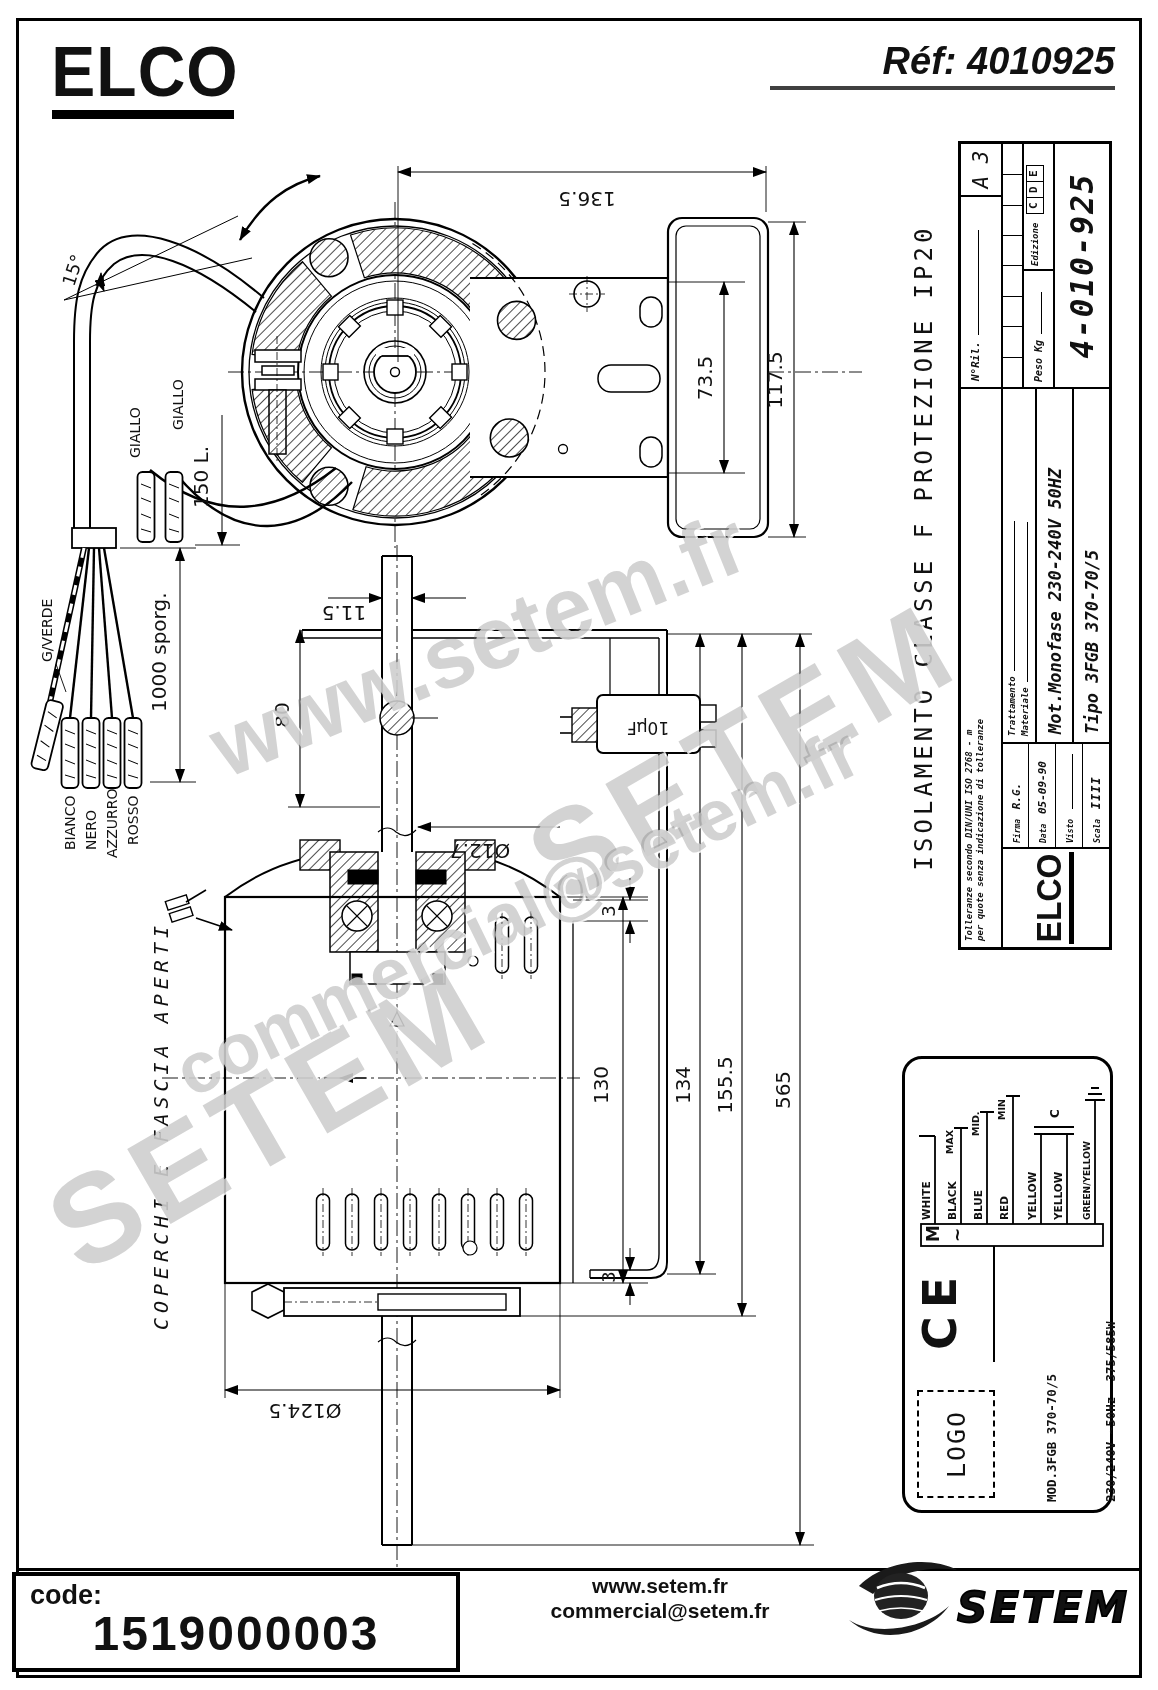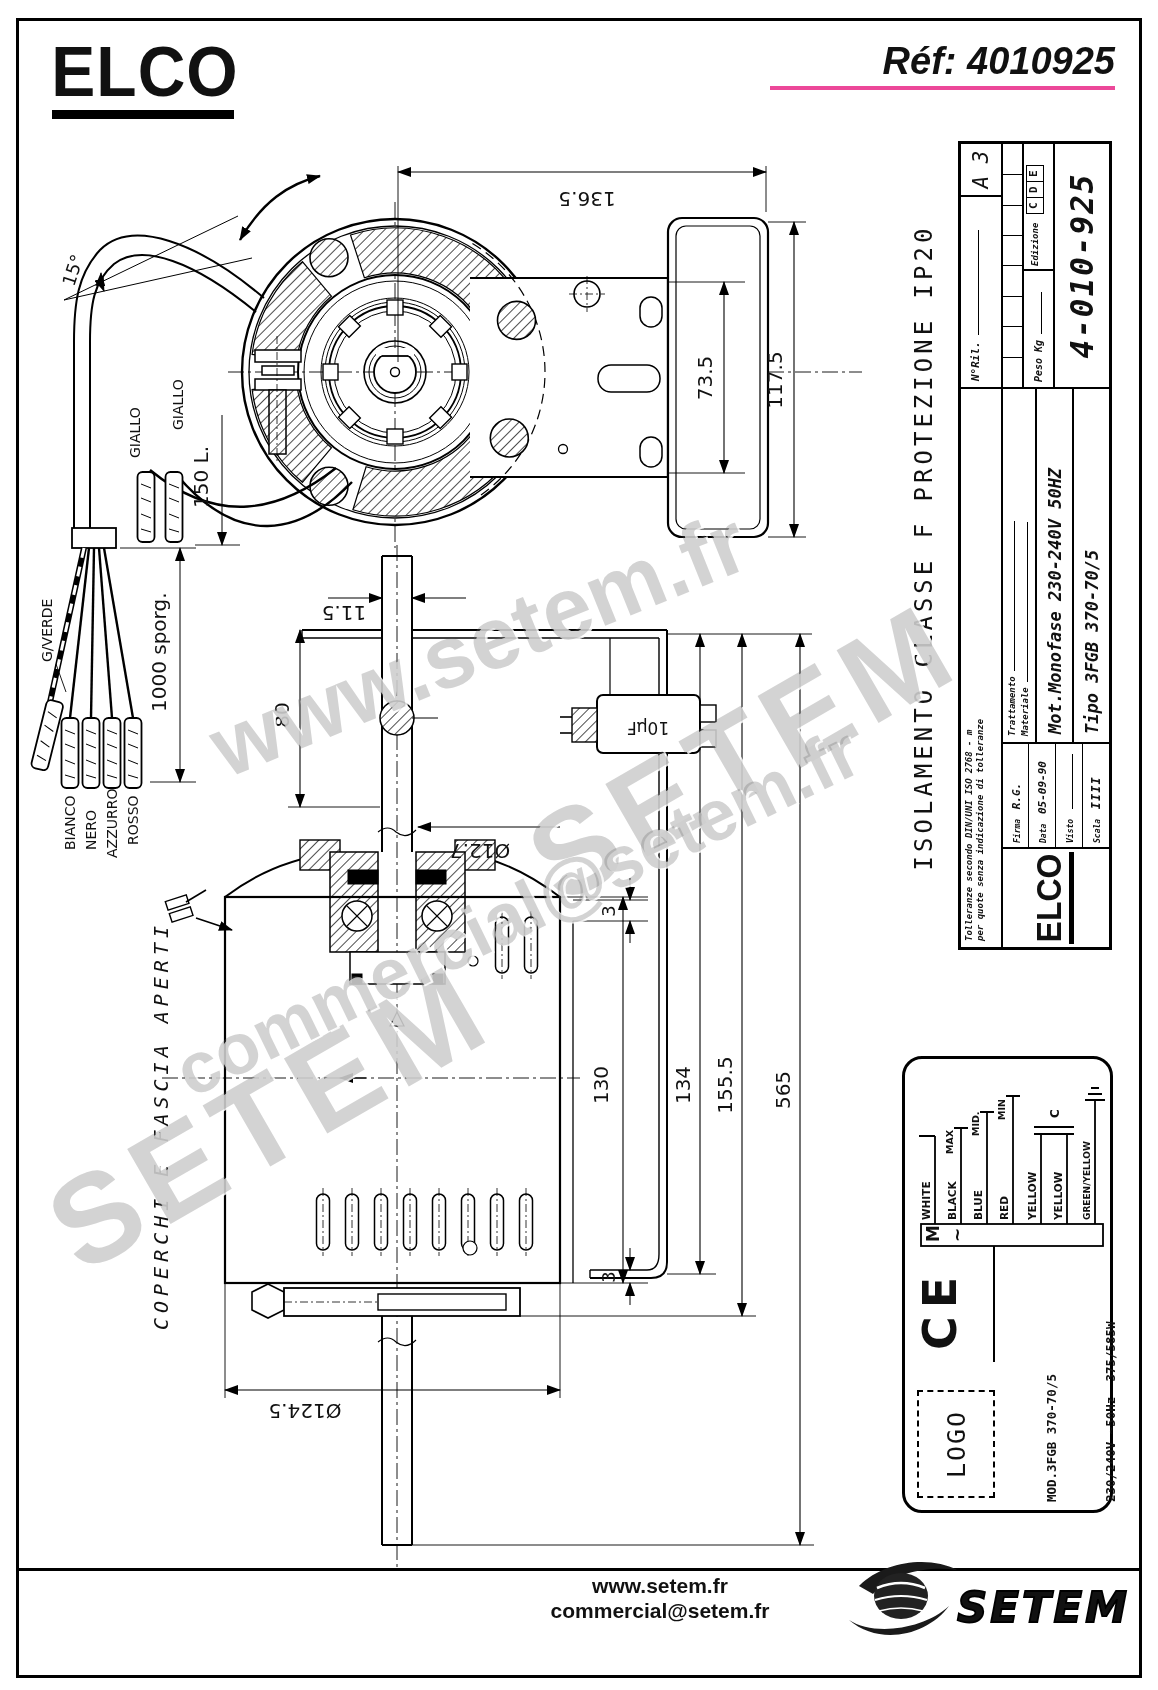--- a/index.html
+++ b/index.html
@@ -5,21 +5,21 @@
   html,body{margin:0;padding:0;background:#e8e8e8;}
   .page{position:relative;width:1158px;height:1690px;background:#fff;overflow:hidden;
         font-family:"Liberation Sans",sans-serif;color:#111;}
   .frame{position:absolute;left:16px;top:18px;width:1120px;height:1652px;border:3px solid #000;}
   
   .elco{position:absolute;left:50px;top:30px;width:190px;text-align:center;
         font-family:"Liberation Sans",sans-serif;font-weight:900;font-size:66px;
         letter-spacing:1px;transform:scaleY(1.08);transform-origin:top left;}
   .elco-bar{position:absolute;left:52px;top:110px;width:182px;height:9px;background:#000;}
   .ref{position:absolute;left:770px;top:40px;width:345px;text-align:right;
-       font-size:38px;font-weight:bold;font-style:italic;border-bottom:4px solid #ec4899;
+       font-size:38px;font-weight:bold;font-style:italic;border-bottom:4px solid #404040;
        padding-bottom:3px;}
   
   .wm{position:absolute;font-weight:bold;color:rgba(110,110,110,0.30);
       text-shadow:2px 2px 0 rgba(255,255,255,0.85);white-space:nowrap;
       transform-origin:left center;pointer-events:none;z-index:4;}
   .wm1{left:215px;top:700px;font-size:88px;transform:rotate(-22deg);}
   .wm2{left:540px;top:800px;font-size:122px;letter-spacing:10px;transform:rotate(-30deg);}
   .wm3{left:60px;top:1165px;font-size:126px;letter-spacing:10px;transform:rotate(-30deg);}
   .wm4{left:180px;top:1035px;font-size:72px;transform:rotate(-26deg);}
   
@@ -511,20 +511,24 @@
           <text x="94" y="48" font-size="9.5">MAX</text>
           <text x="112" y="74" font-size="9.5">MID.</text>
           <text x="128" y="100" font-size="9.5">MIN</text>
           <text x="130" y="154" font-size="12">C</text>
         </g>
       </svg>
     </div>
   </div>
 
   <div class="footer-strip"></div>
+  <div class="code-box">
+    <div class="code-label">code:</div>
+    <div class="code-value">1519000003</div>
+  </div>
   <div class="site">www.setem.fr</div>
   <div class="mail">commercial@setem.fr</div>
   <svg width="290" height="92" viewBox="0 0 290 92" style="position:absolute;left:845px;top:1556px;z-index:5;">
     <g>
       <path d="M14,30 C40,4 86,0 112,14 C84,10 48,16 28,38 Z" fill="#1a1a1a"></path>
       <ellipse cx="56" cy="40" rx="27" ry="23" fill="#222"></ellipse>
       <path d="M32,32 Q56,22 80,32" stroke="#fff" stroke-width="2.5" fill="none"></path>
       <path d="M30,44 Q56,36 82,44" stroke="#fff" stroke-width="2" fill="none"></path>
       <path d="M34,55 Q56,49 78,55" stroke="#fff" stroke-width="1.5" fill="none"></path>
       <path d="M4,64 C28,80 78,74 104,50 C82,80 34,90 4,64 Z" fill="#1a1a1a"></path>

